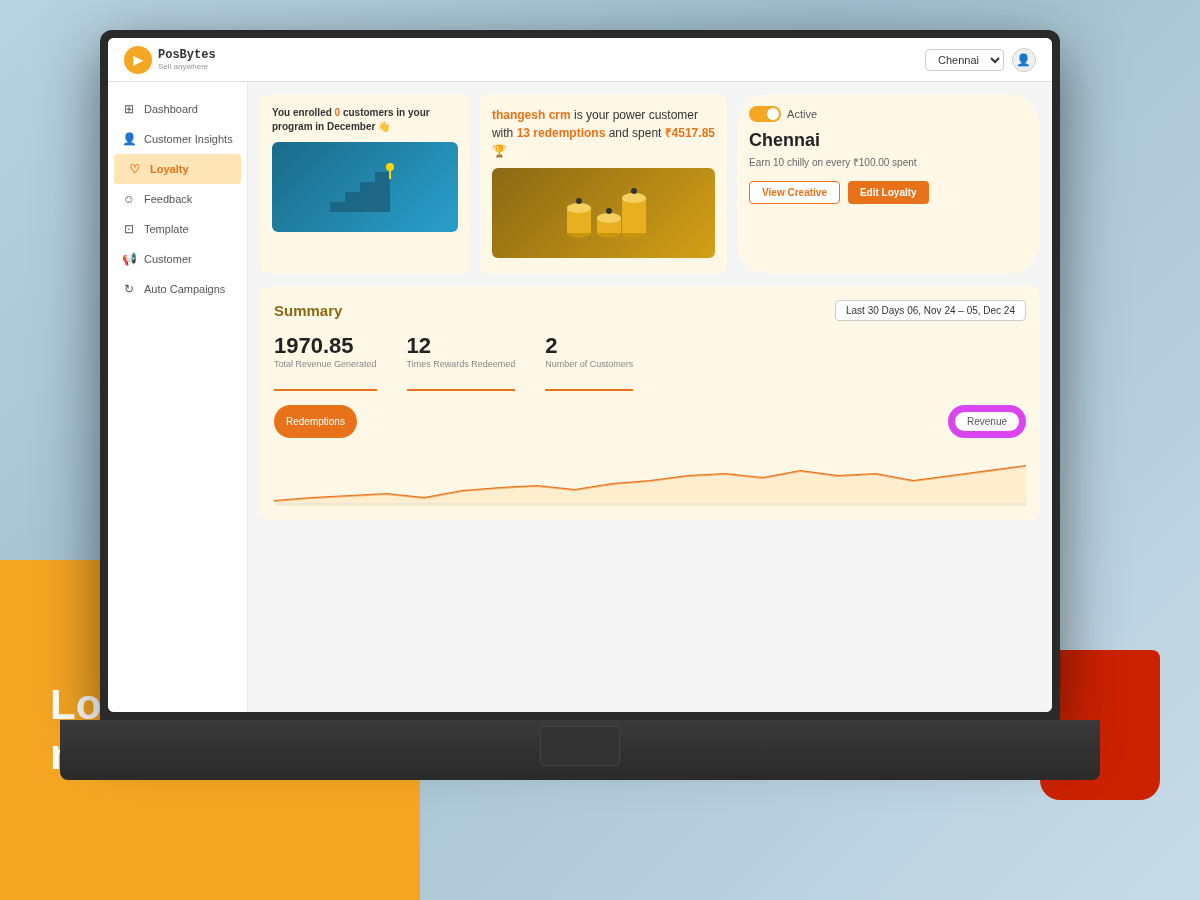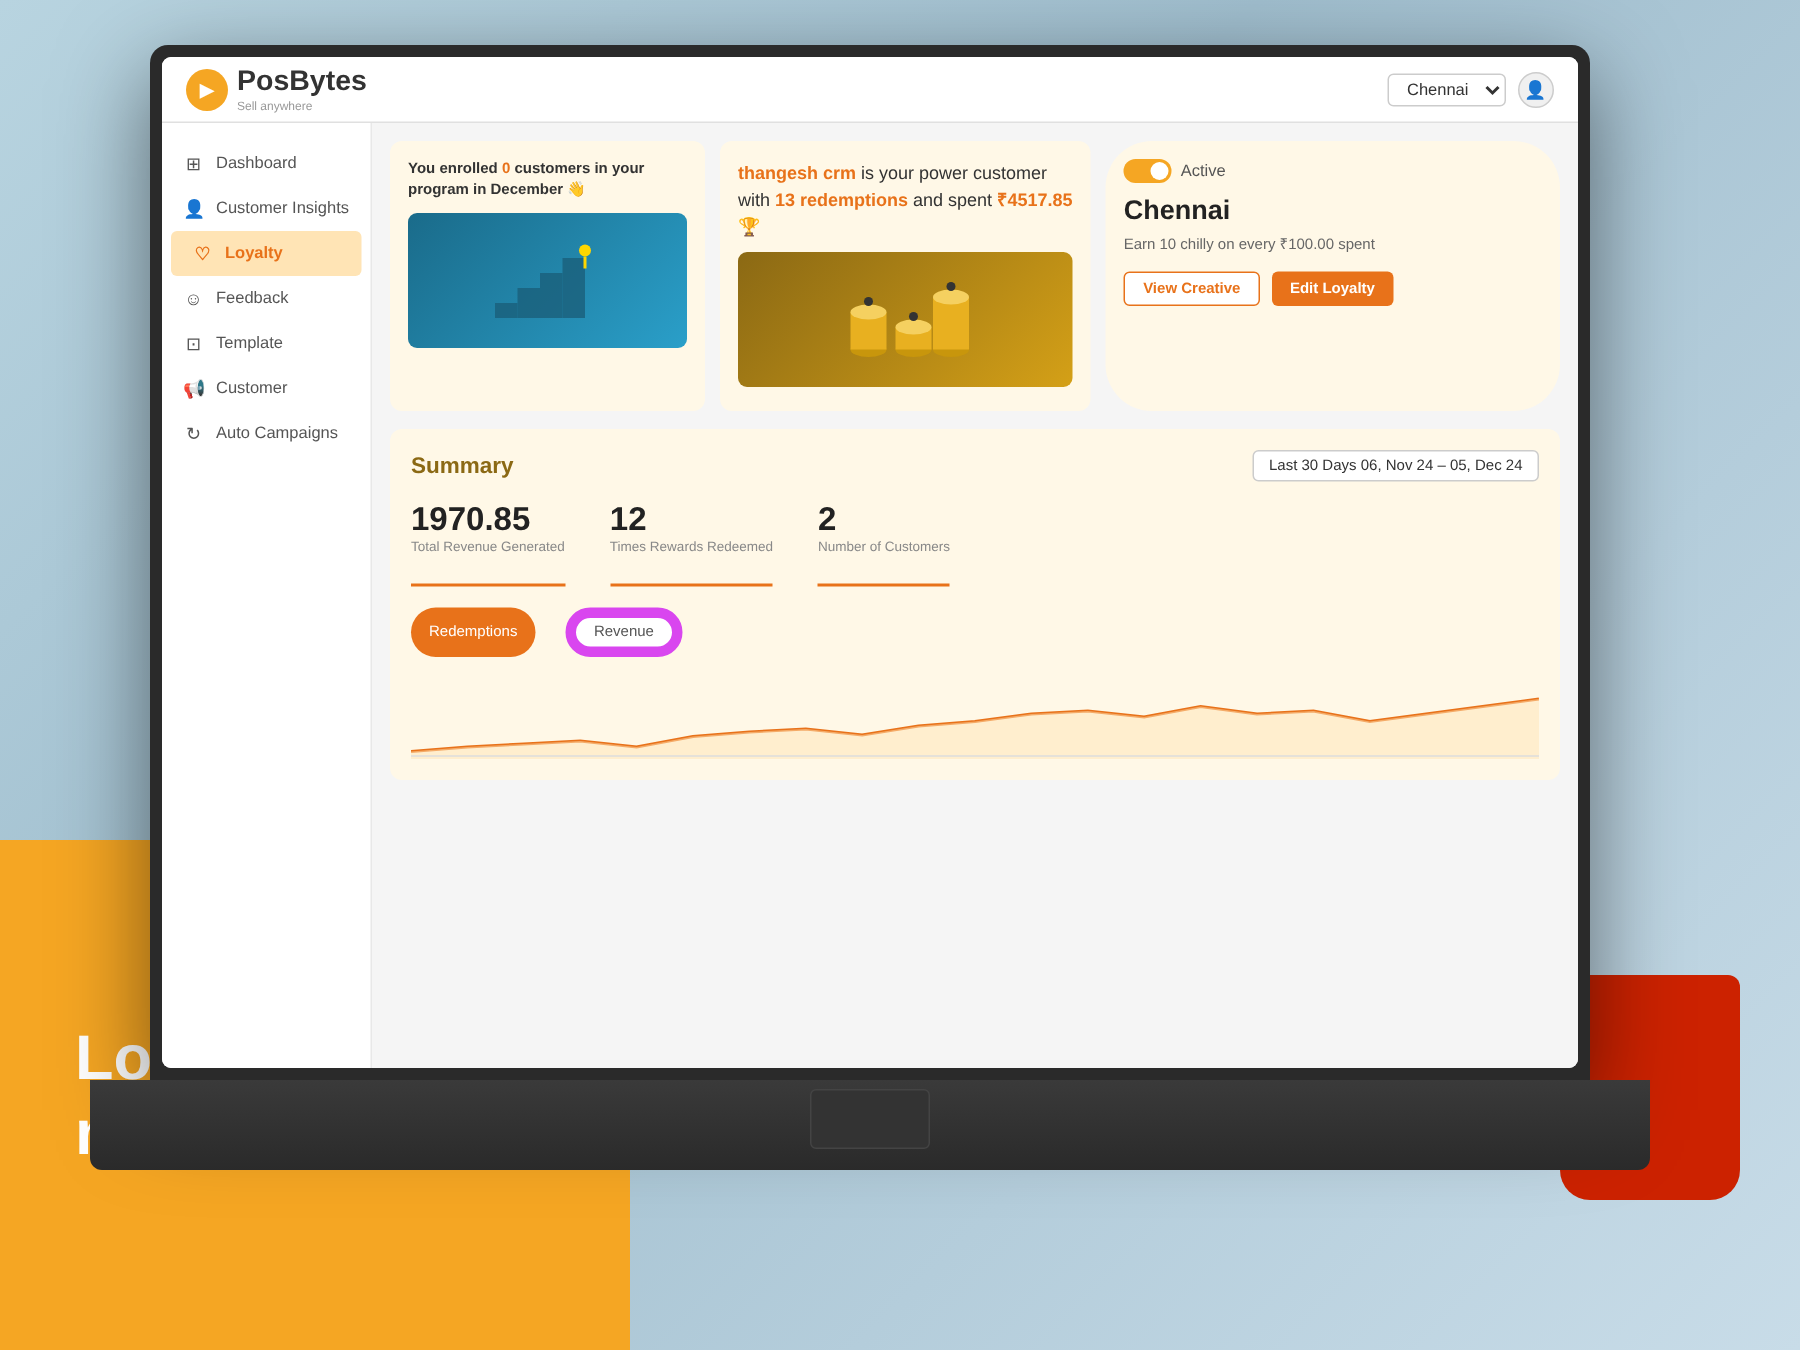--- a/index.html
+++ b/index.html
@@ -102,23 +102,24 @@
       font-size: 12px;
       font-weight: bold;
     }
 
     .logo-text-area {
       display: flex;
       flex-direction: column;
     }
 
     .logo-title {
-      font-size: 19px;
+      font-size: 12px;
       font-weight: 700;
       color: #333;
+      font-family: Liberation Mono, monospace;
     }
 
     .logo-subtitle {
       font-size: 8px;
       color: #999;
     }
 
     .header-right {
       display: flex;
       align-items: center;
@@ -395,21 +396,21 @@
     .stat-label {
       font-size: 9px;
       color: #888;
       border-bottom: 2px solid #E8721A;
       padding-bottom: 20px;
     }
 
     .chart-controls {
       display: flex;
       gap: 20px;
-      justify-content: flex-start;
+      justify-content: space-between;
       margin-bottom: 8px;
     }
 
     .btn-chart-active {
       background: #E8721A;
       border: none;
       color: white;
       padding: 4px 12px;
       border-radius: 20px;
       font-size: 10px;

